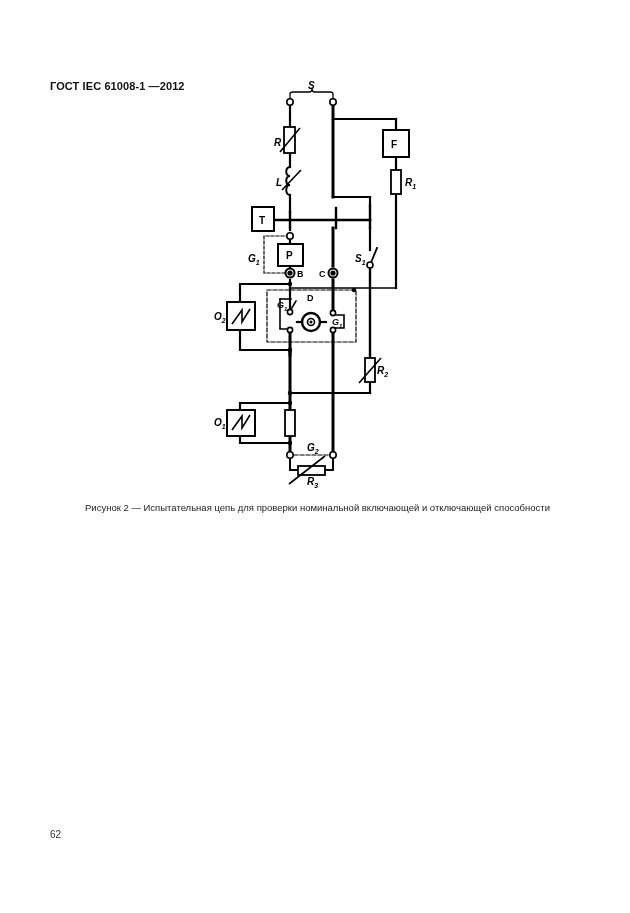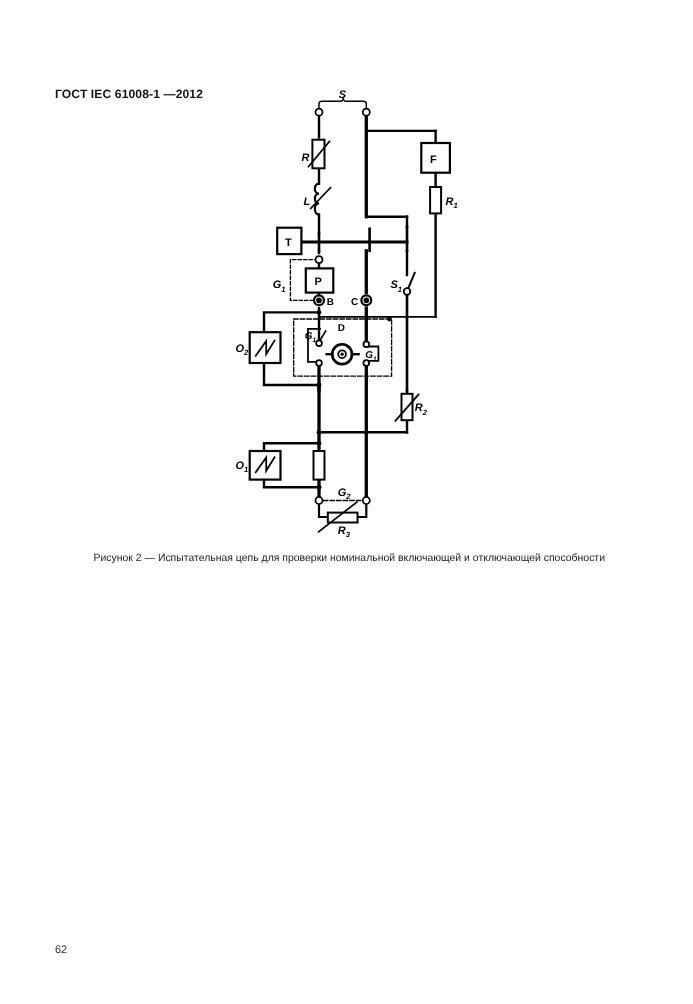--- a/index.html
+++ b/index.html
@@ -1,20 +1,20 @@
 <!DOCTYPE html>
 <html><head>
   <meta charset="utf-8">
   <style>
     html, body { margin:0; padding:0; background:#ffffff; }
     body { width:630px; height:913px; position:relative; overflow:hidden; font-family:"Liberation Sans", sans-serif; color:#111; }
     .header { position:absolute; left:50px; top:49px; font-size:11px; font-weight:bold; letter-spacing:0.1px;margin-top:31px; }
     .figure { position:absolute; left:0; top:0; width:630px; height:500px; }
     .caption { position:absolute; left:40px; width:555px; top:501px; font-size:9.5px; line-height:14px; text-align:center; color:#222; }
-    .page-num { position:absolute; left:50px; top:829px; font-size:10px; color:#333;margin-top:29px; }
+    .page-num { position:absolute; left:50px; top:829px; font-size:10px; color:#333; }
     svg text { font-family:"Liberation Sans", sans-serif; }
   </style>
 </head>
 <body>
 
 <div class="header">ГОСТ IEC 61008-1 —2012</div>
 
 <svg class="figure" width="630" height="500" viewBox="0 0 630 500" xmlns="http://www.w3.org/2000/svg">
   <g stroke="#000" fill="none" stroke-width="2.2" stroke-linecap="square">
 

